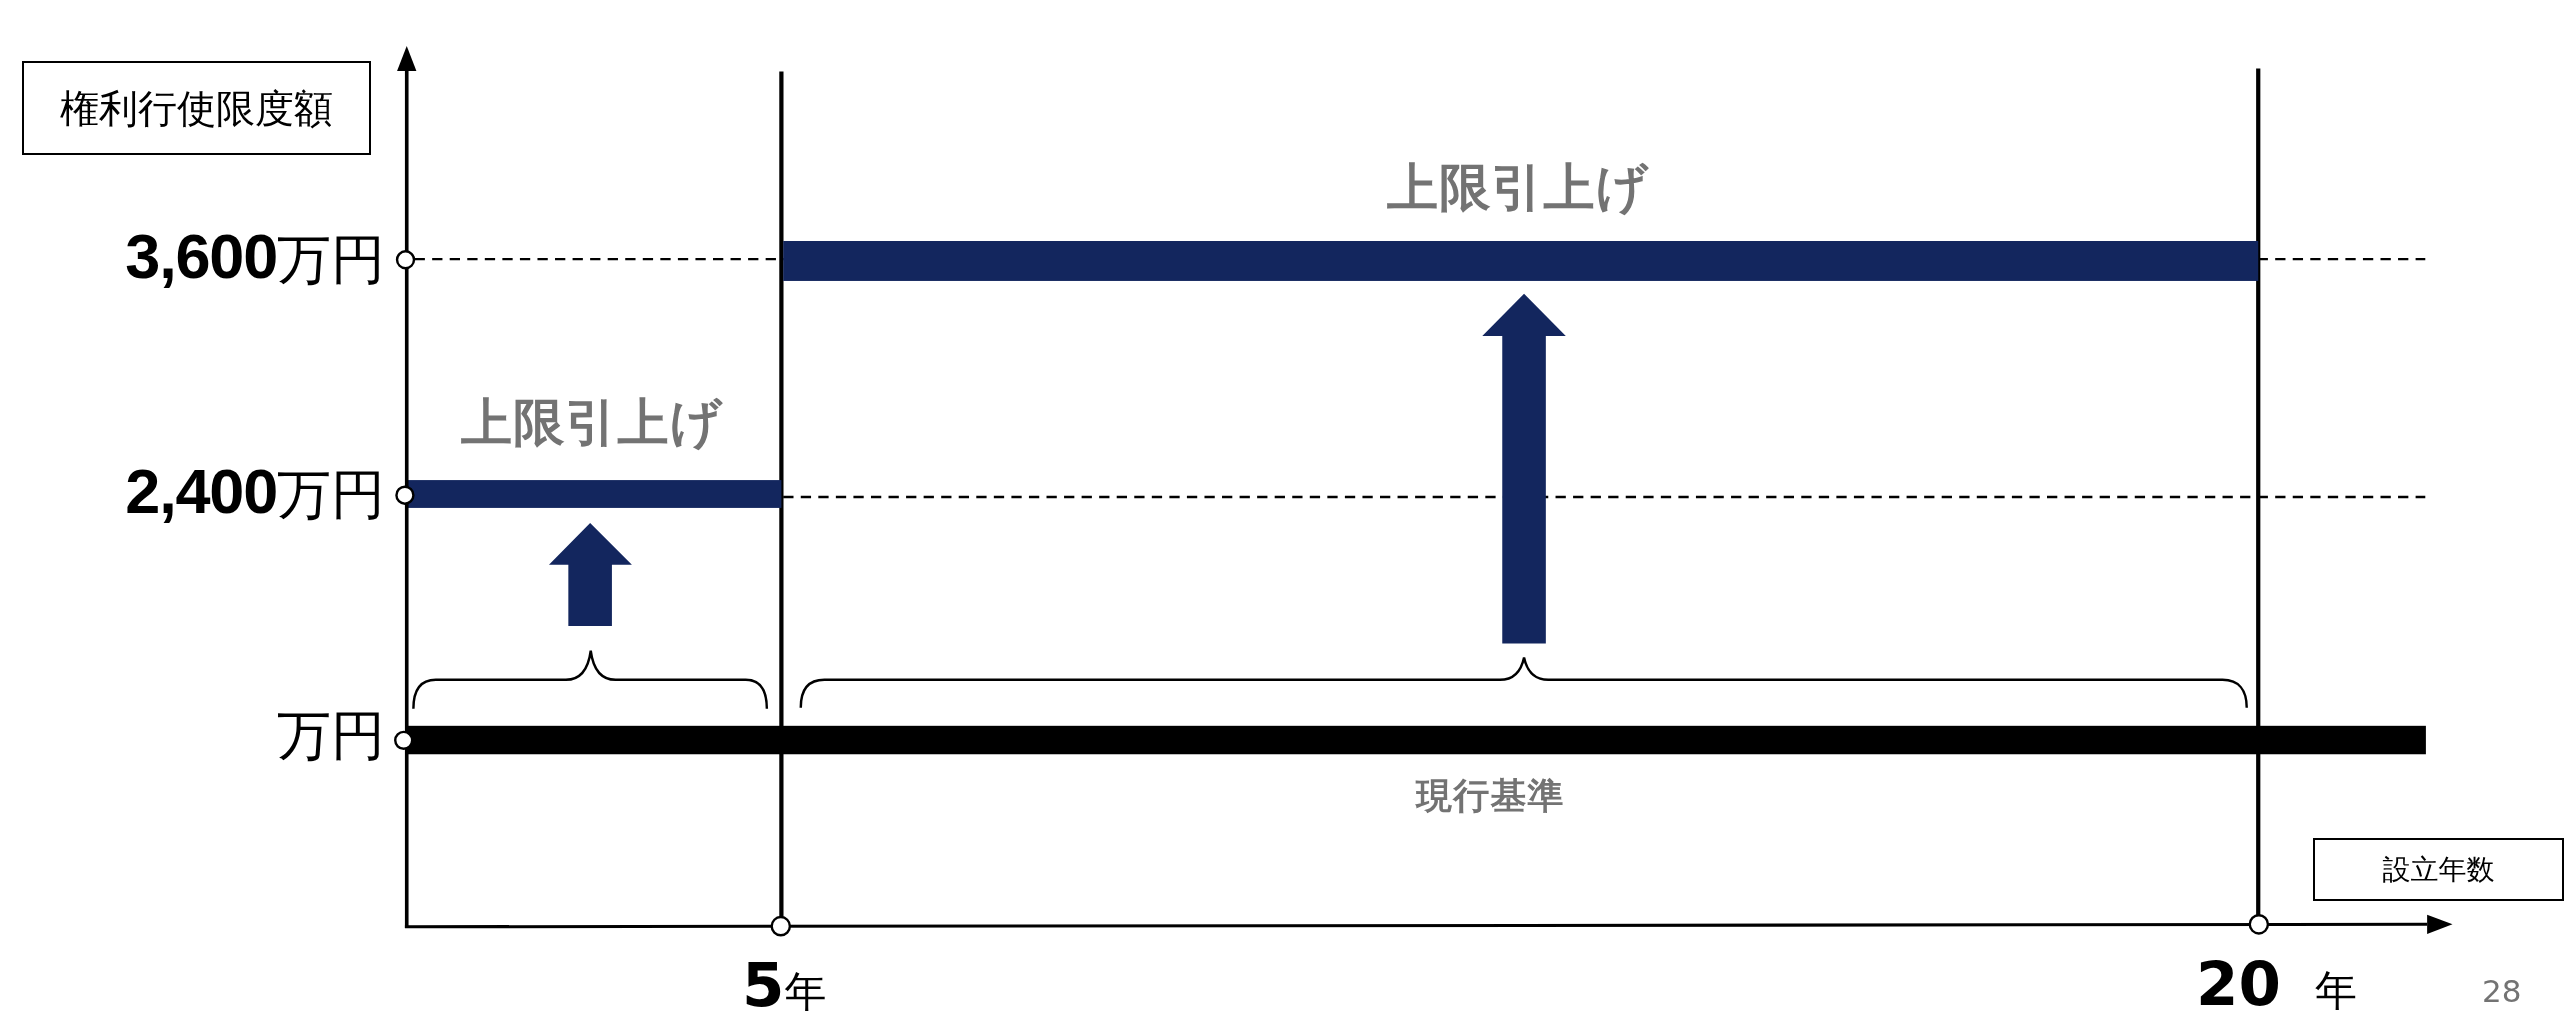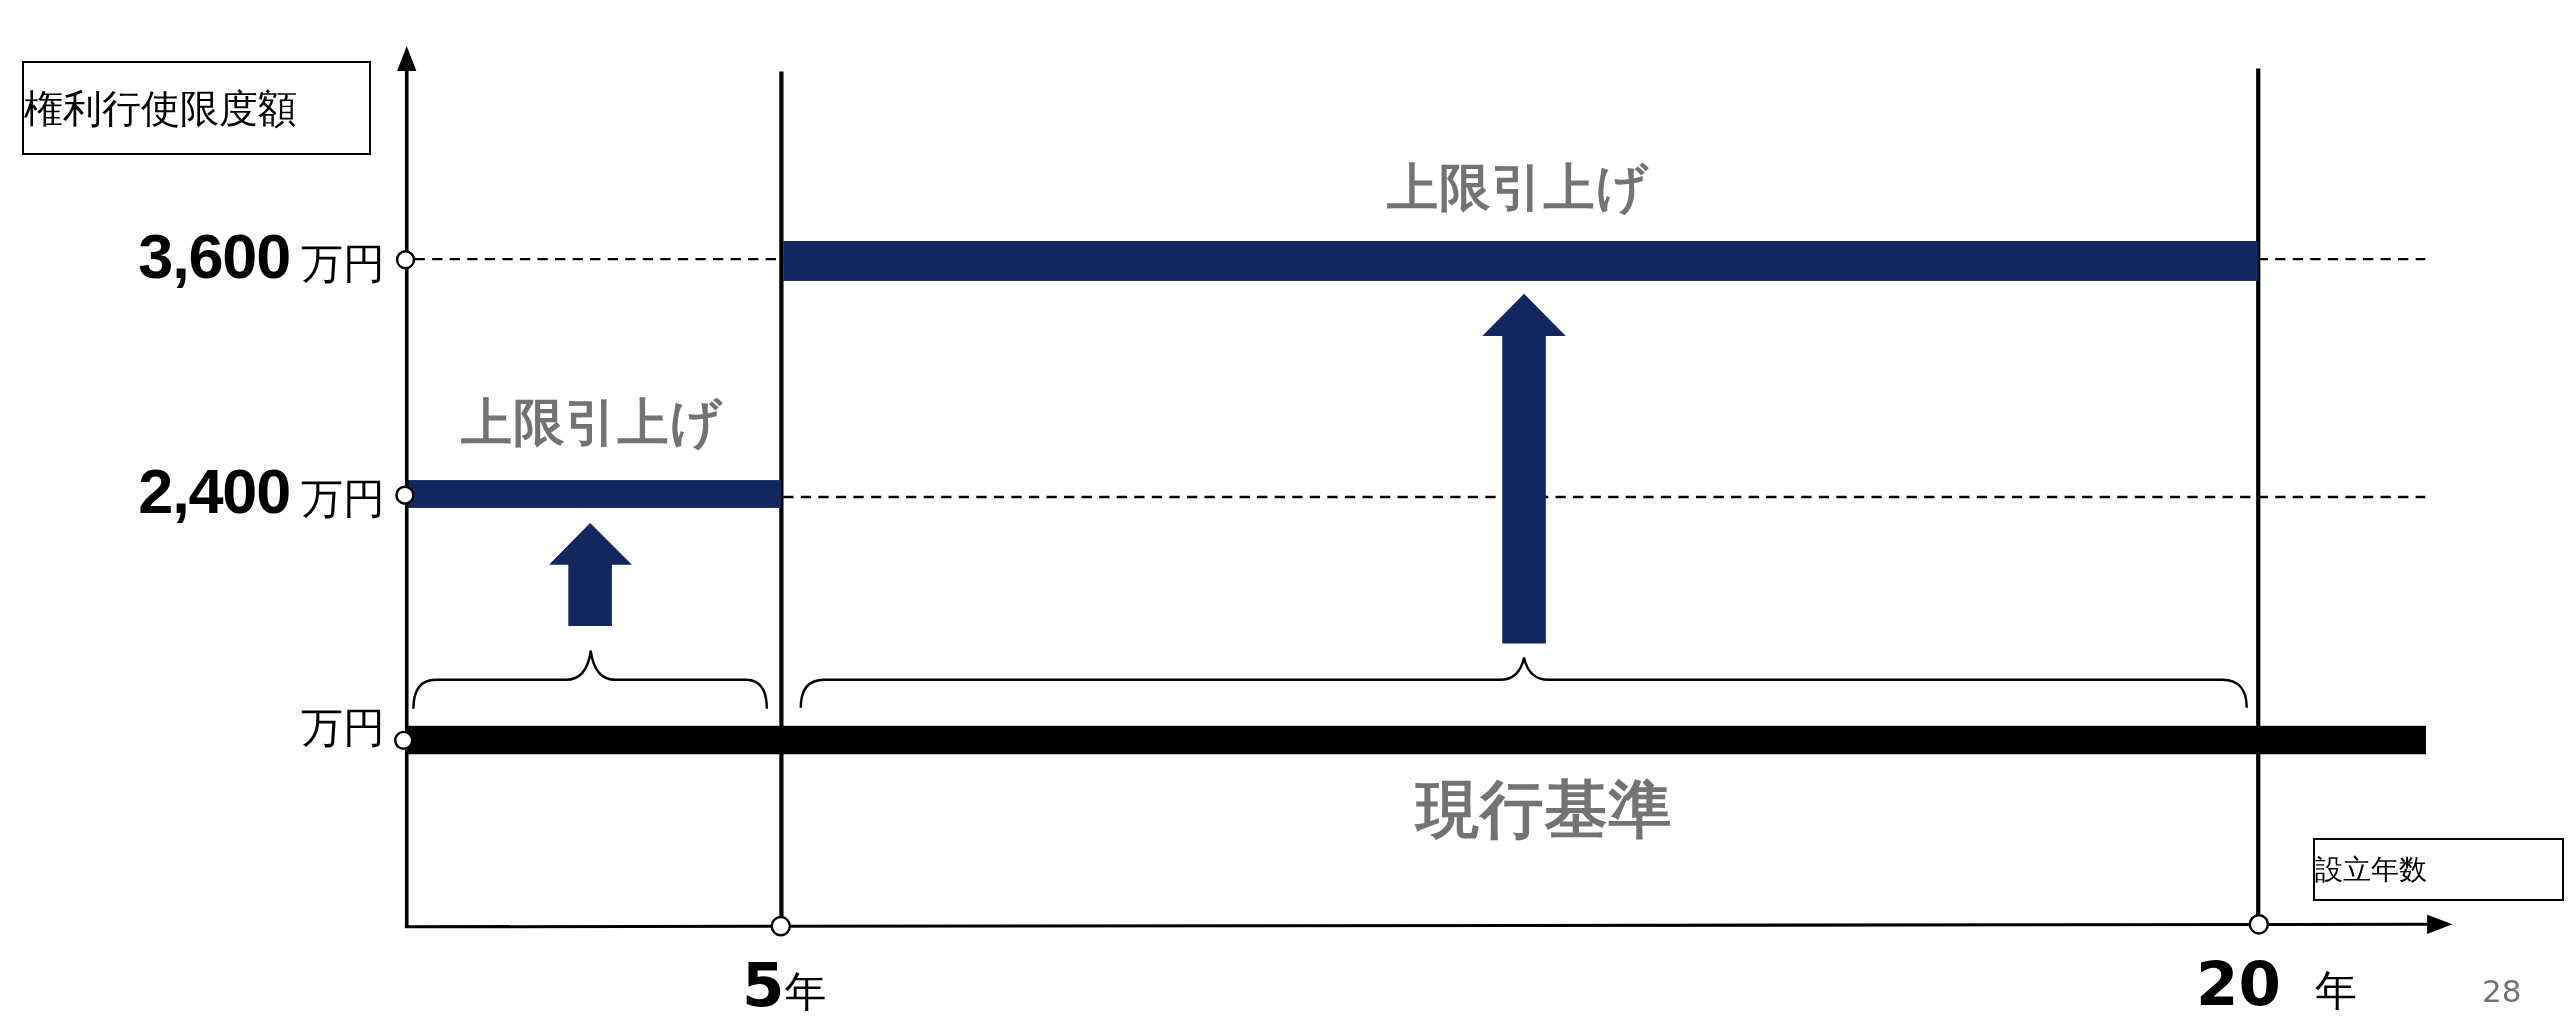--- a/index.html
+++ b/index.html
@@ -2,26 +2,26 @@
 <html style="font-size:9.7px"><head>
 <meta charset="utf-8">
 <style>
   html, body { margin: 0; padding: 0; background: #ffffff; }
   body { width: 2576px; height: 1034px; position: relative; overflow: hidden; }
   #stage { position: absolute; left: 0; top: 0; width: 2576px; height: 1034px; }
   .lbl { position: absolute; white-space: nowrap; color: #737373; line-height: 1; margin-top: 8px; }
   .sans { font-family: "DejaVu Sans", "Liberation Sans", sans-serif; }
   .boxed {
     position: absolute; border: 2.4px solid #000; background: #fff;
-    box-sizing: border-box; display: flex; align-items: center; 
+    box-sizing: border-box; display: flex; align-items: center; justify-content: center;
     font-family: "DejaVu Sans", "Liberation Sans", sans-serif; color: #000; line-height: 1;
   }
   .ylab { position: absolute; right: 2191px; display: flex; align-items: baseline; white-space: nowrap; }
   .ylab .num { font-family: Liberation Sans, sans-serif; font-weight: bold; font-size: 63px; letter-spacing: -1.2px; }
-  .ylab .unit { font-family: Liberation Serif, serif; font-size: 42px; margin-left: 11px; }
+  .ylab .unit { font-family: Liberation Serif, serif; font-size: 54px; margin-left: 0; }
   .xlab { position: absolute; display: flex; align-items: baseline; white-space: nowrap; }
   .xlab .num { font-family: "DejaVu Sans", "Liberation Sans", sans-serif; font-weight: bold; font-size: 61px; }
   .xlab .unit { font-family: "DejaVu Sans", "Liberation Sans", sans-serif; font-size: 42px; }
   .callout { font-family: "DejaVu Sans", "Liberation Sans", sans-serif; font-weight: bold; font-size: 51px; letter-spacing: 1.2px; }
 </style>
 </head>
 <body>
 
 <div id="stage">
 
@@ -83,17 +83,17 @@
     <span class="num">5</span>
       <span class="unit">年</span>
   </div>
   <div class="xlab" style="left:2196px; top:948px;gap:34px;">
     <span class="num">20</span>
       <span class="unit">年</span>
   </div>
 
   <div class="lbl callout" style="left:461px; top:389px;">上限引上げ</div>
   <div class="lbl callout" style="left:1387px; top:154px;">上限引上げ</div>
-  <div class="lbl callout" style="left:1416px; top:770px; font-size:63px;">現行基準</div>
+  <div class="lbl callout" style="left:1416px; top:770px; font-size:36px;">現行基準</div>
 
   <div class="lbl sans" style="left:2482px; top:968px; font-size:31px;">28</div>
 </div>
 
 
 </body></html>

